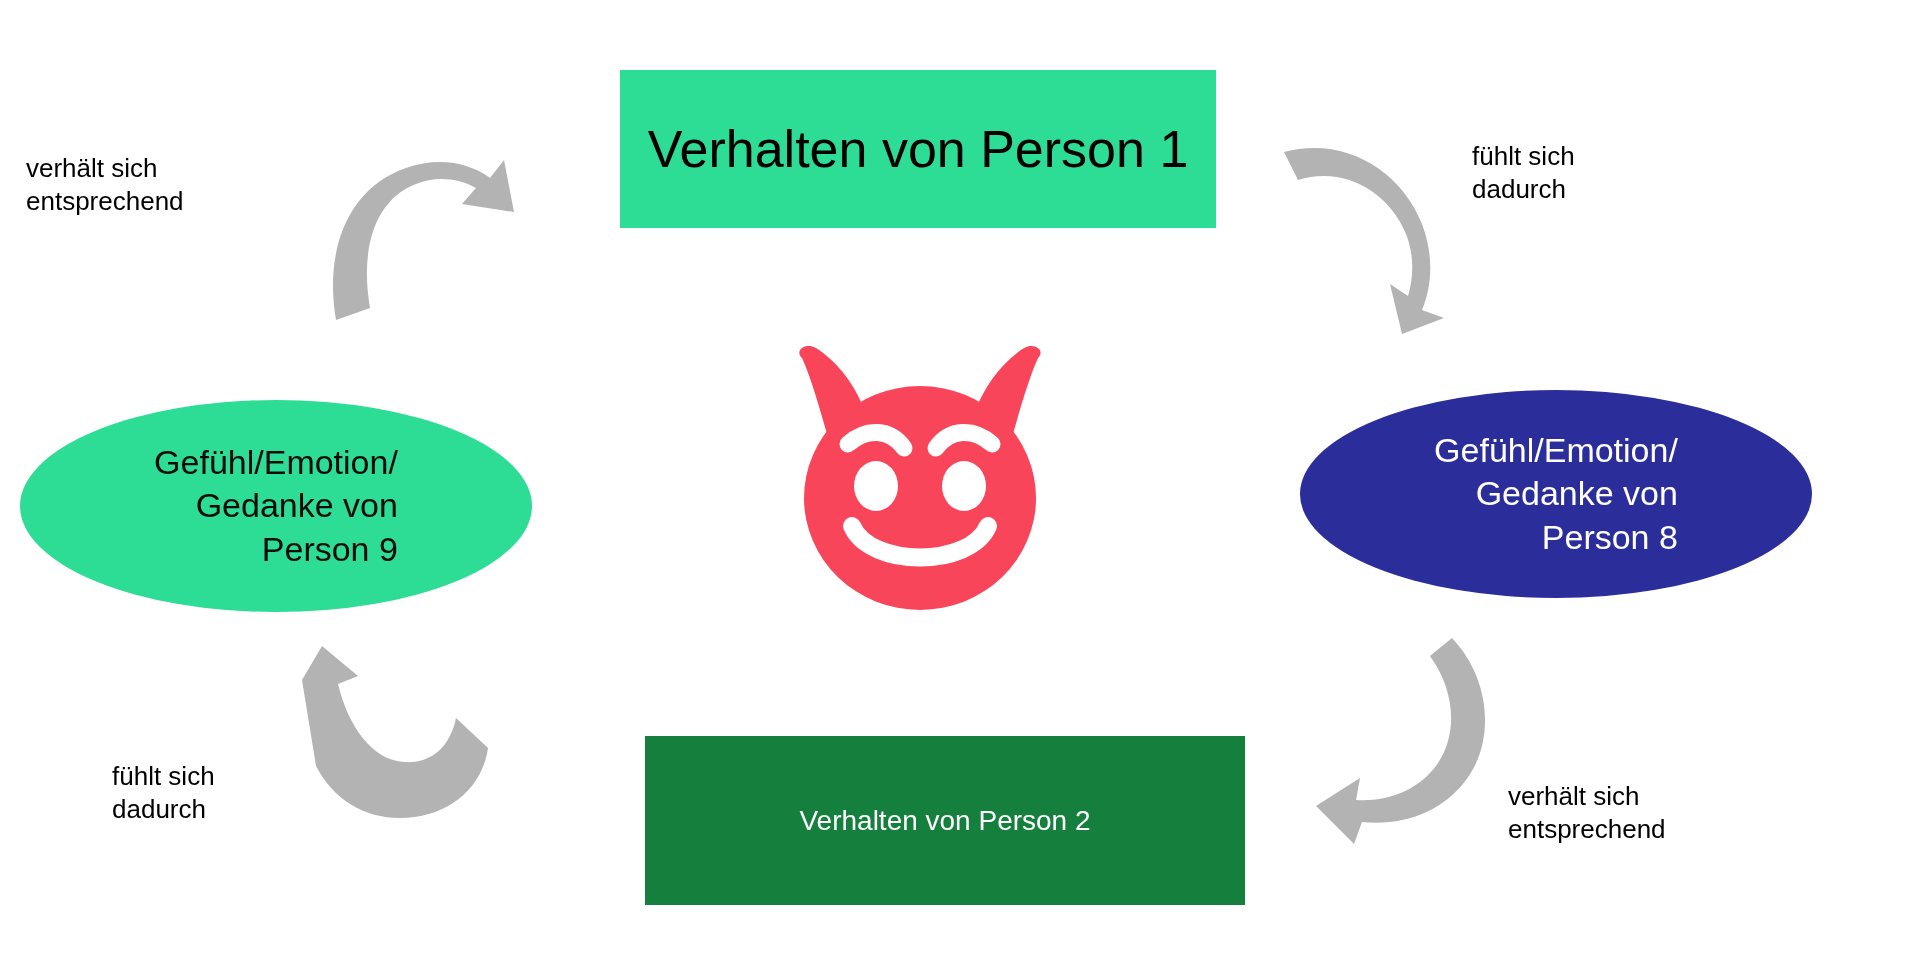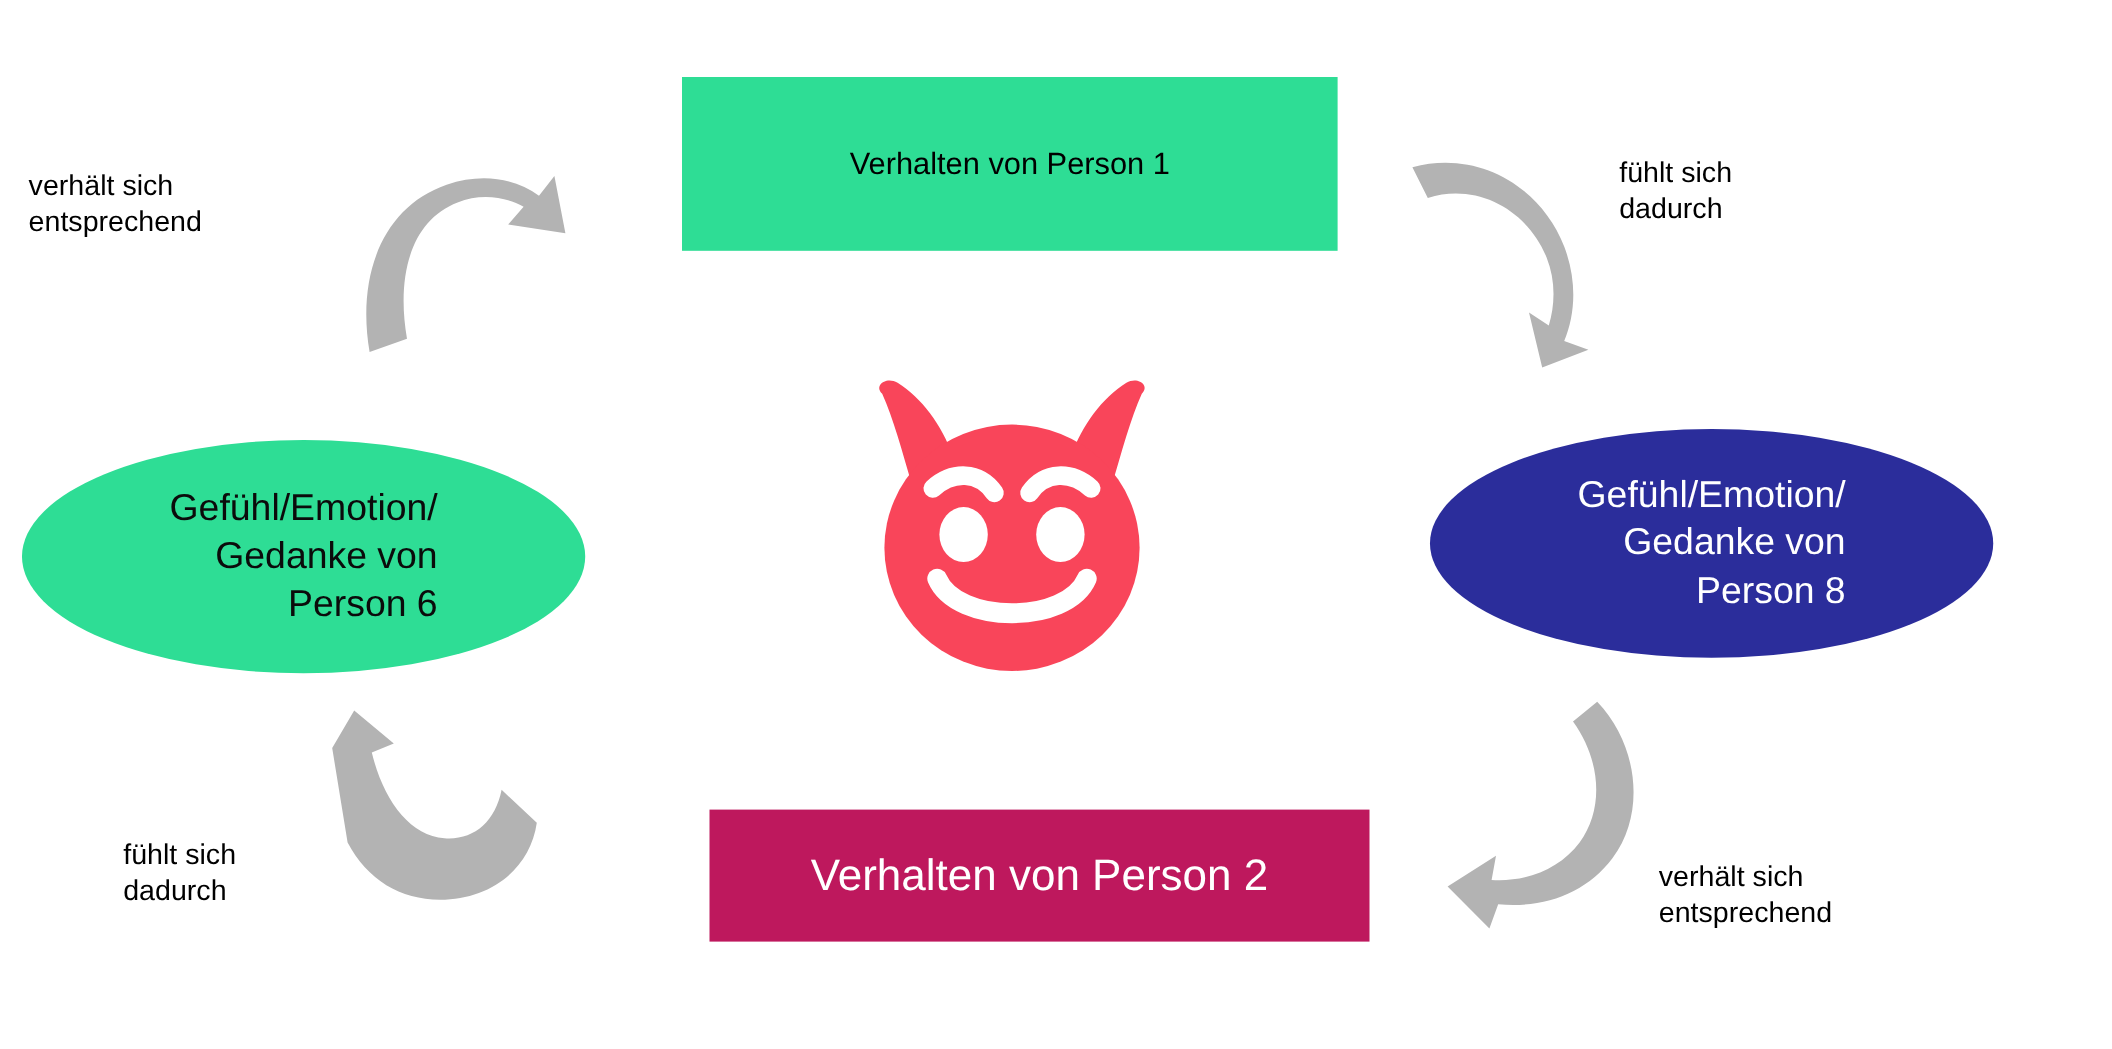--- a/index.html
+++ b/index.html
@@ -35,32 +35,32 @@
     white-space: nowrap;
   }
 
   #behavior-1-box {
     left: 620px;
     top: 70px;
     width: 596px;
     height: 158px;
     background: #2edd95;
     color: #000000;
-    font-size: 28px;
+    font-size: 52px;
     justify-content: center;
   }
 
   #behavior-2-box {
     left: 645px;
     top: 736px;
     width: 600px;
-    height: 120px;
-    background: #be185d;
+    height: 169px;
+    background: #15803d;
     color: #ffffff;
-    font-size: 40px;
+    font-size: 28px;
   }
 
   
   .node-ellipse {
     position: absolute;
     display: flex;
     align-items: center;
     justify-content: center;
     text-align: right;
     border-radius: 50%;
@@ -131,21 +131,21 @@
   </div>
 
   <div class="node-box" id="behavior-2-box">
     <span>Verhalten von Person 2</span>
   </div>
 
   <div class="node-ellipse" id="feeling-1-ellipse">
     <div>
       <span class="ellipse-text">Gefühl/Emotion/</span>
       <span class="ellipse-text">Gedanke von</span>
-      <span class="ellipse-text">Person 6</span>
+      <span class="ellipse-text">Person 9</span>
     </div>
   </div>
 
   <div class="node-ellipse" id="feeling-2-ellipse">
     <div>
       <span class="ellipse-text">Gefühl/Emotion/</span>
       <span class="ellipse-text">Gedanke von</span>
       <span class="ellipse-text">Person 8</span>
     </div>
   </div>

